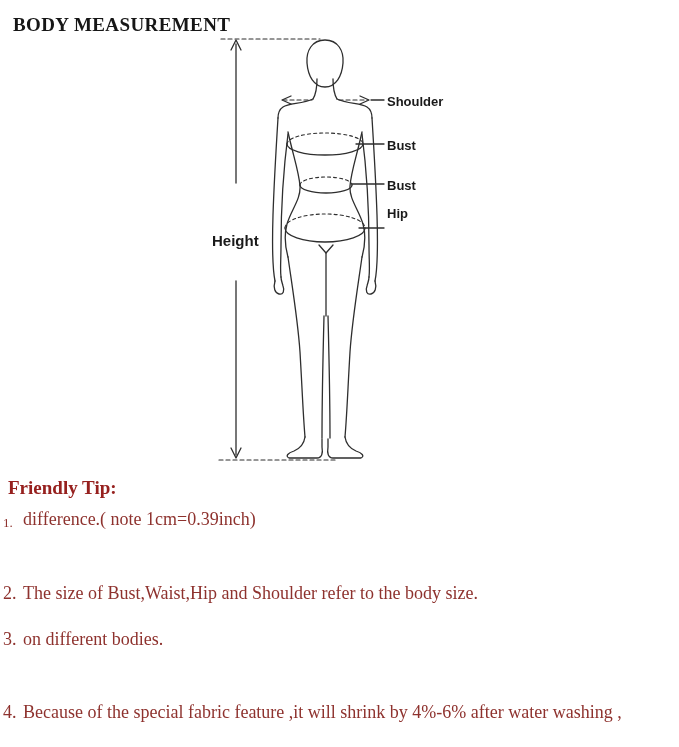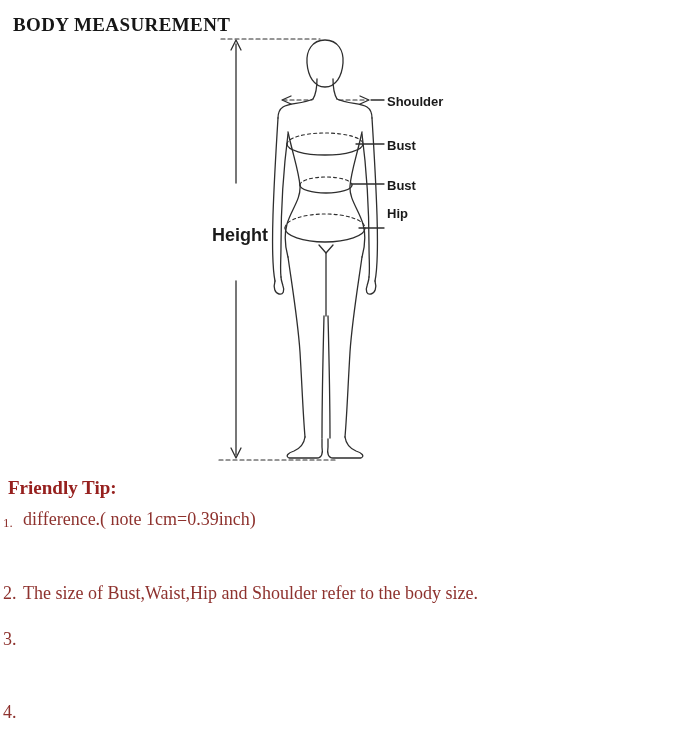--- a/index.html
+++ b/index.html
@@ -8,21 +8,21 @@
   .page-title{position:absolute;left:13px;top:1px;
     font:bold 19px "Liberation Serif",serif;letter-spacing:.4px;
     color:#161616;white-space:nowrap;text-align:right;}
   .figure-svg{position:absolute;left:0;top:0;width:679px;height:470px;}
   .figure-svg path, .figure-svg polyline{fill:none;stroke:var(--line-color,#2e2e2e);
     stroke-width:1.3;stroke-linecap:round;stroke-linejoin:round;}
   .figure-svg .dash{stroke-dasharray:4 3;stroke-width:1.2;}
   .figure-svg .edash{stroke-dasharray:3 3;stroke-width:1.1;}
   .fig-label{position:absolute;font:bold 13px "Liberation Sans",sans-serif;
     color:var(--label-color,#1a1a1a);white-space:nowrap;}
-  .fig-label.height{font-size:18px;}
+  .fig-label.height{font-size:15px;margin-top:7px;}
   .tips-heading{position:absolute;left:8px;top:477px;
     font:bold 19px "Liberation Serif",serif;color:var(--heading-red,#96201e);
     white-space:nowrap;}
   .tip{position:absolute;left:0;width:679px;padding-left:23px;box-sizing:border-box;
     font:18px "Liberation Serif",serif;line-height:19px;
     color:var(--tip-red,#8e322e);white-space:nowrap;}
   .tip .num{position:absolute;left:3px;top:0;}
   .tip.small-num .num{font-size:13px;top:3px;}
   .tip-1{top:510px;}
   .tip-2{top:584px;}
@@ -103,17 +103,19 @@
   <div>difference.( note 1cm=0.39inch)</div>
 </div>
 
 <div class="tip tip-2">
   <span class="num">2.</span>
   <div>The size of Bust,Waist,Hip and Shoulder refer to the body size.</div>
 </div>
 
 <div class="tip tip-3">
   <span class="num">3.</span>
+  <div>on different bodies.</div>
 </div>
 
 <div class="tip tip-4">
   <span class="num">4.</span>
+  <div>Because of the special fabric feature ,it will shrink by 4%-6% after water washing ,</div>
 </div>
 
 </body></html>

